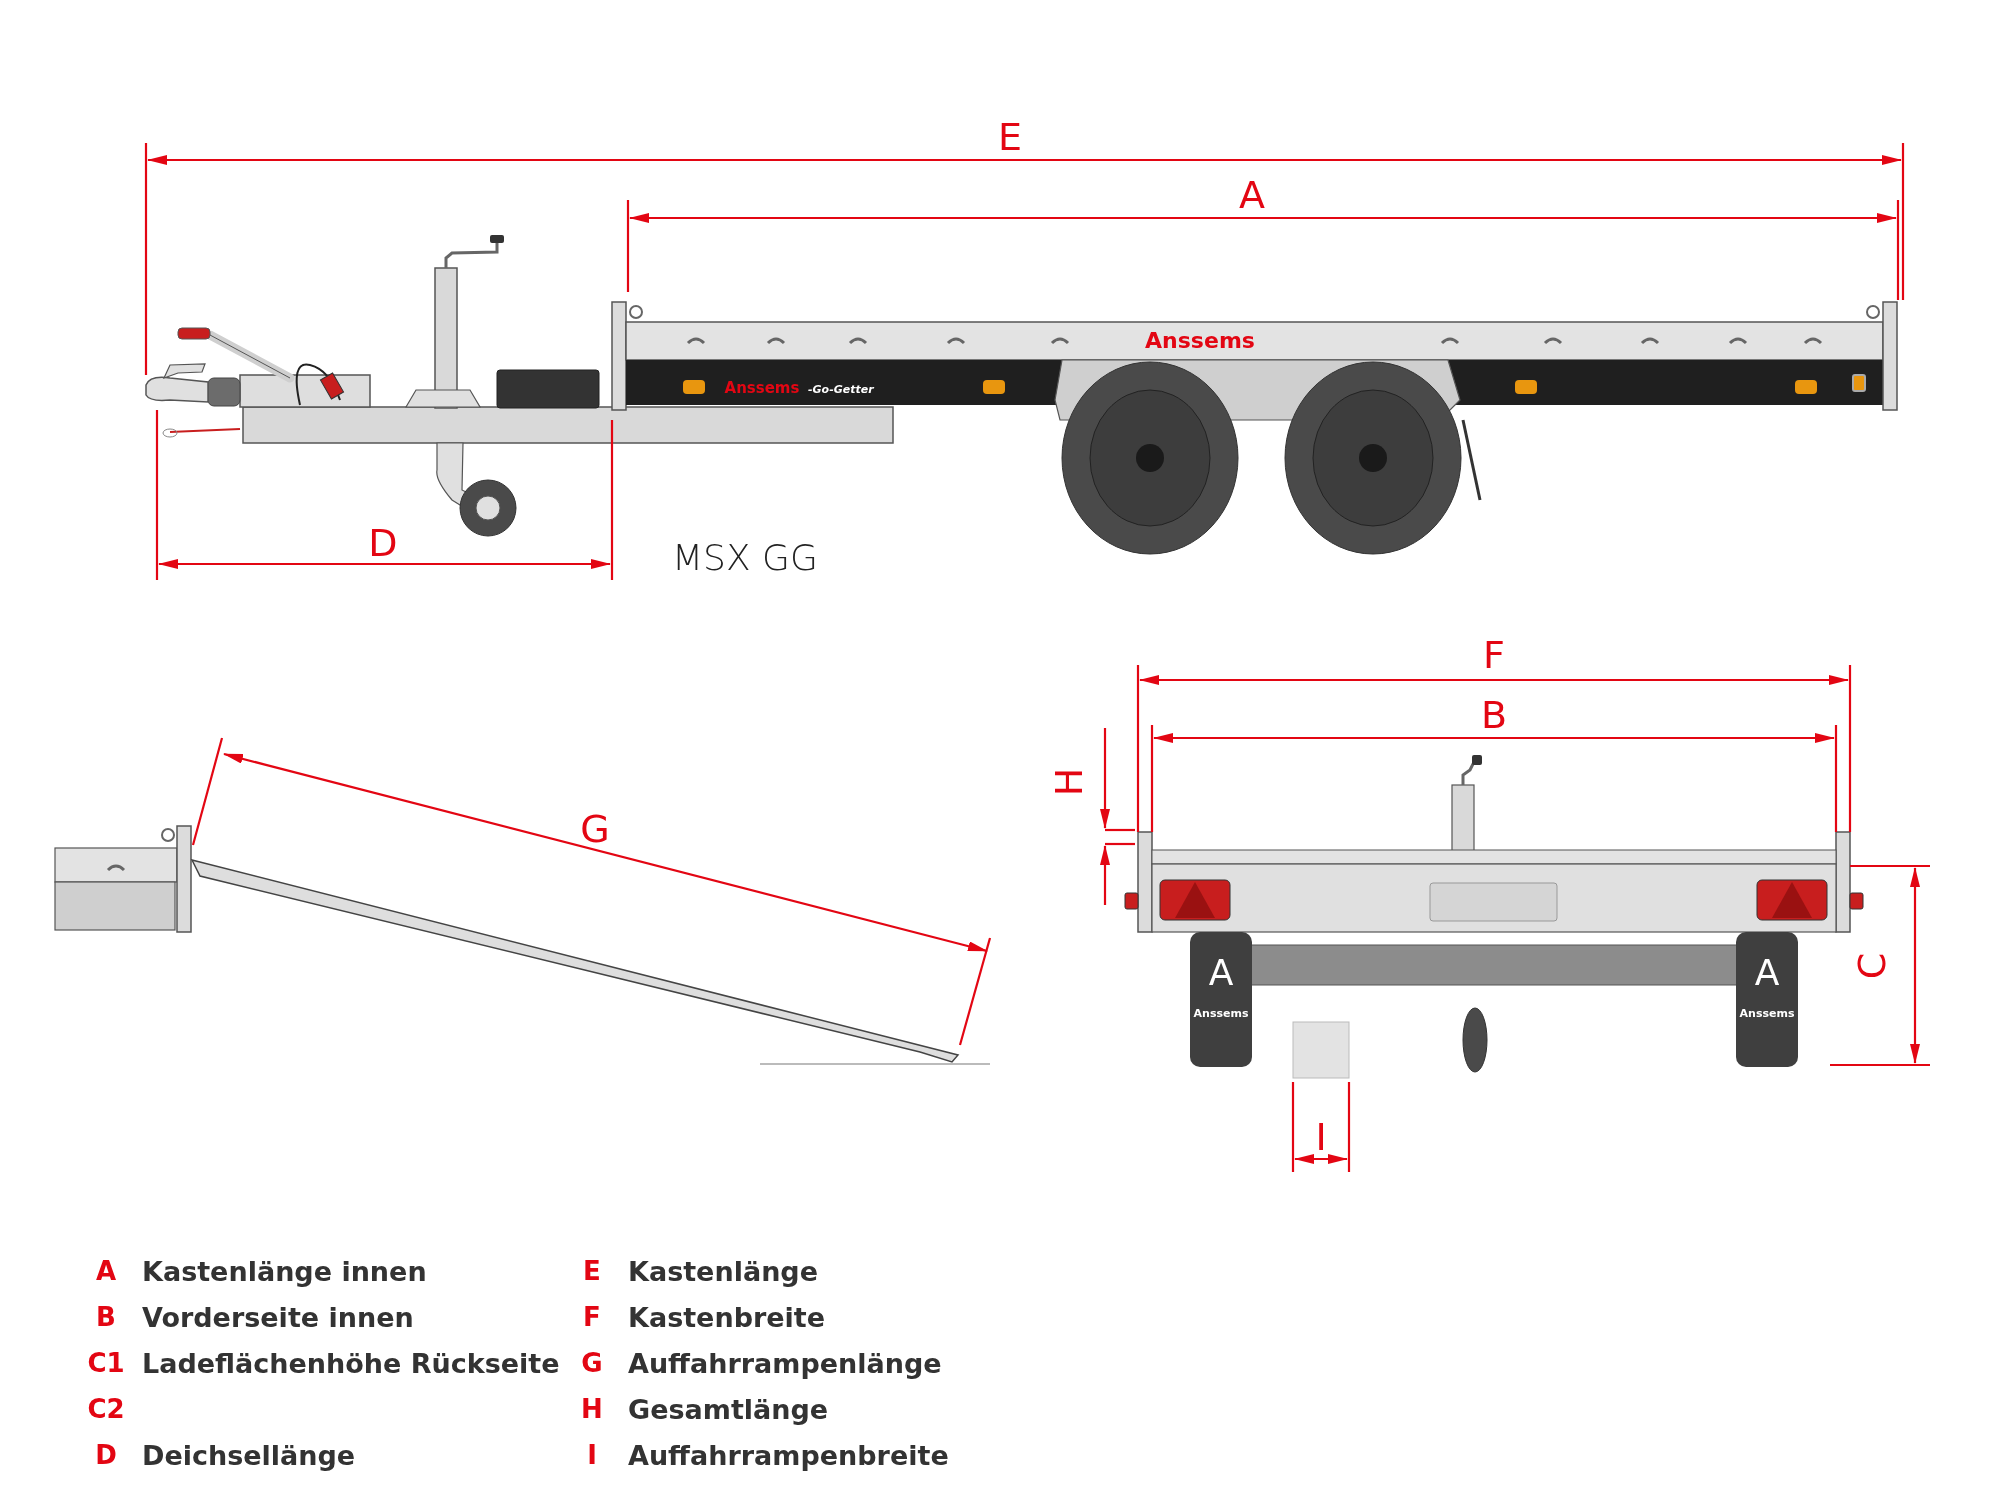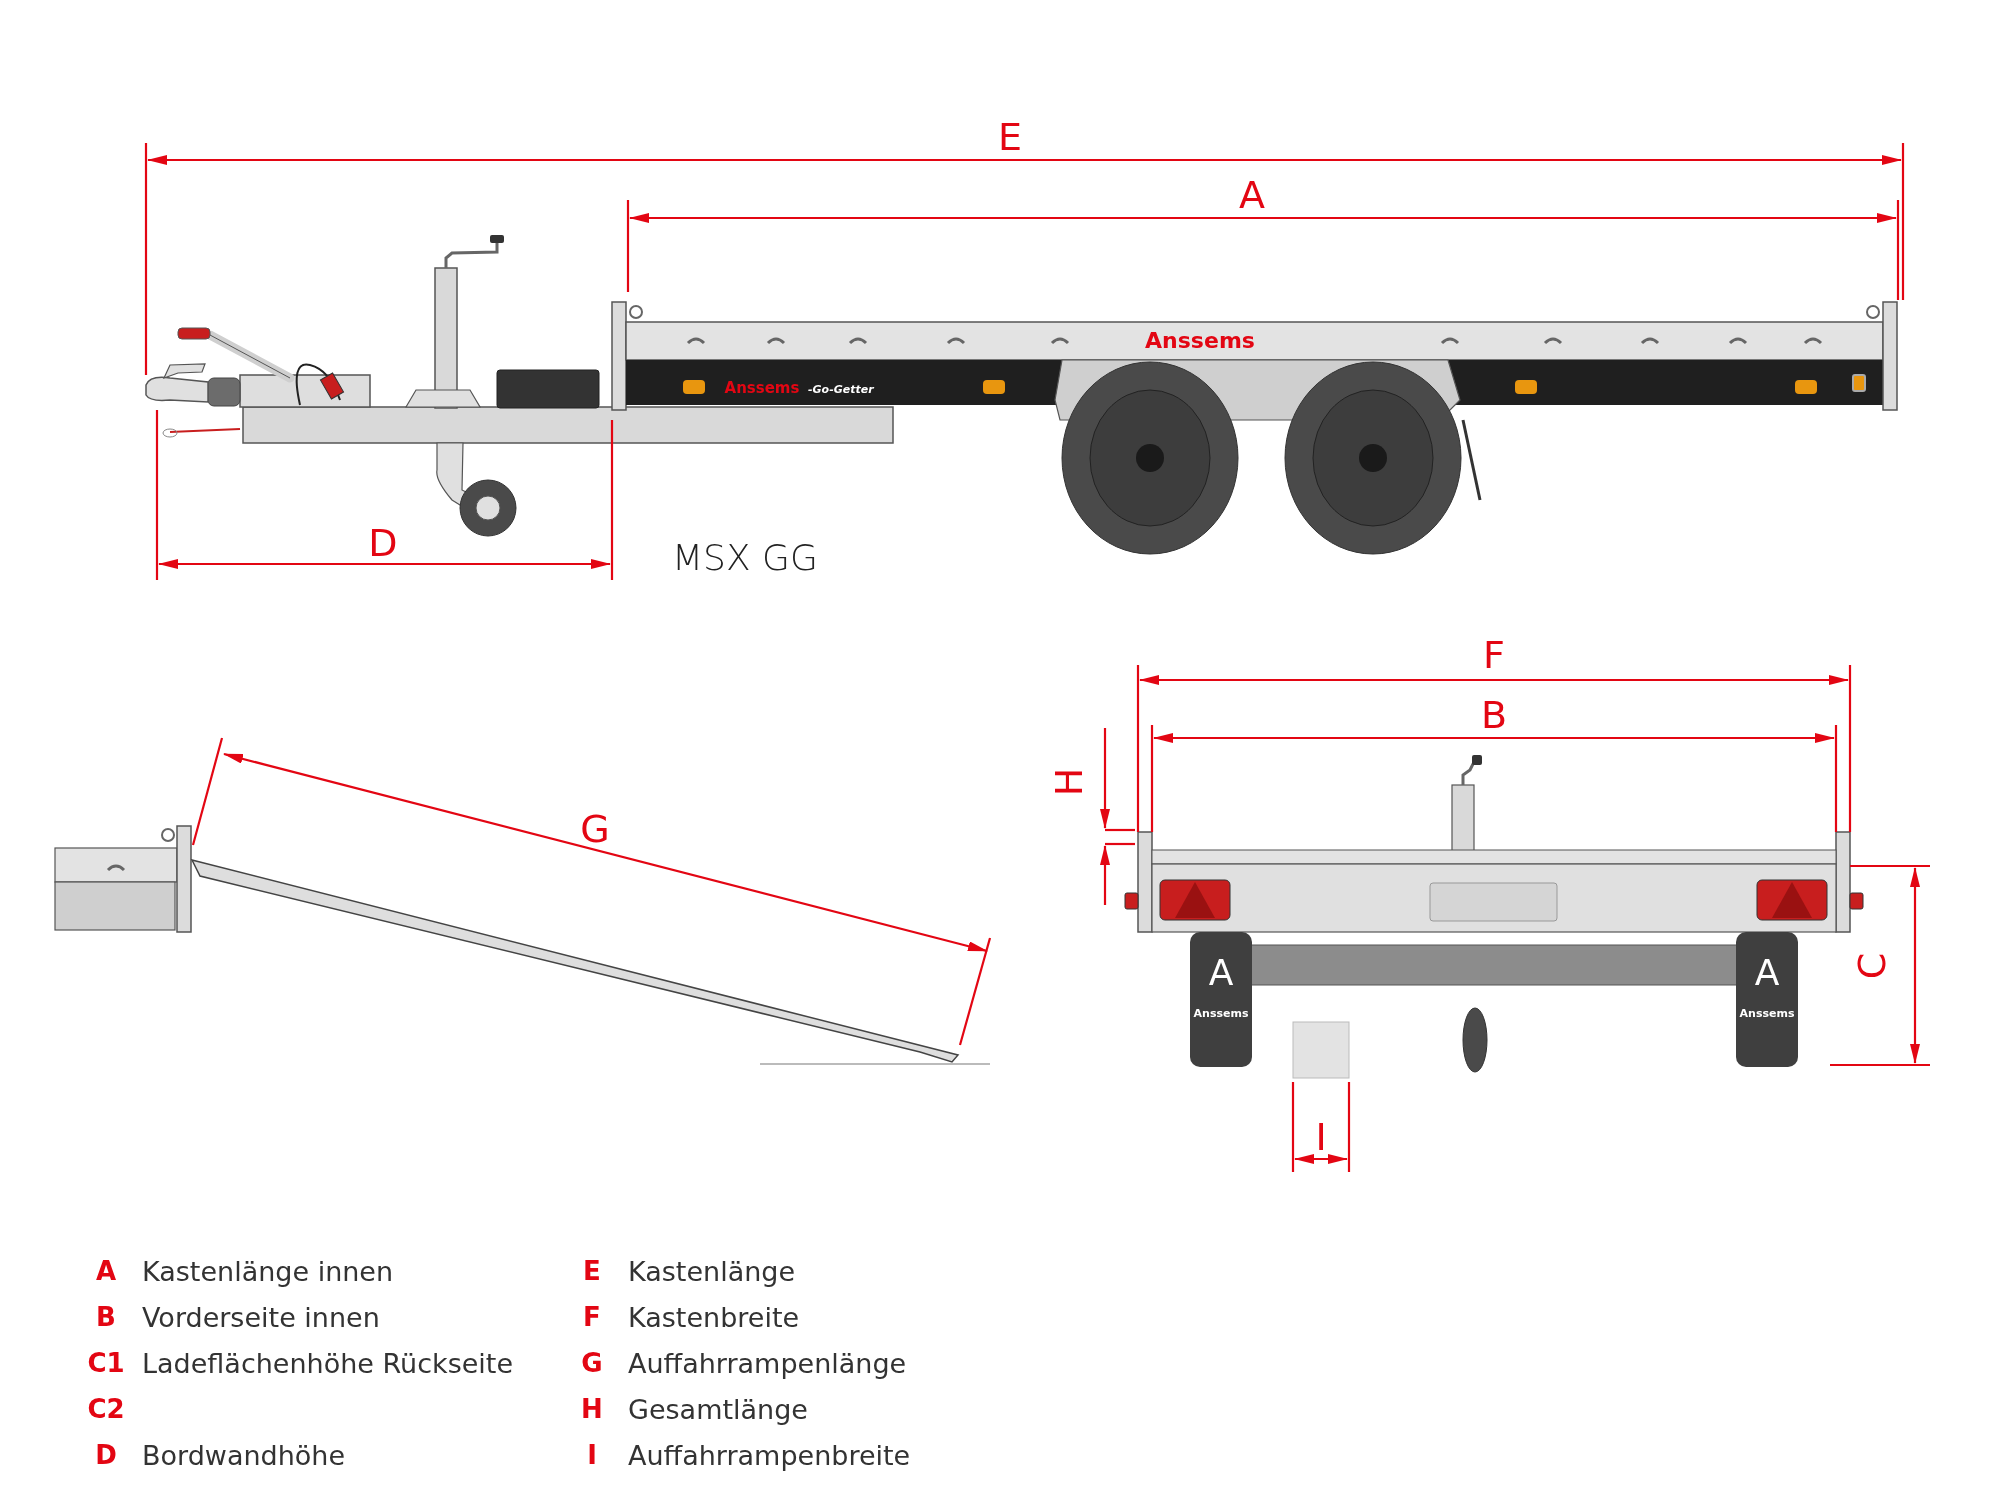--- a/index.html
+++ b/index.html
@@ -4,21 +4,21 @@
 <style>
   html,body{margin:0;padding:0;background:#ffffff;}
   body{width:2000px;height:1500px;position:relative;overflow:hidden;font-family:"Liberation Sans",sans-serif;}
   svg{position:absolute;left:0;top:0;}
   .dim{fill:none;stroke:#e30613;stroke-width:2.2;}
   .dimlbl{fill:#e30613;font-family:"DejaVu Sans",sans-serif;font-size:38px;text-anchor:middle;}
   .model{fill:#222;font-family:"DejaVu Sans",sans-serif;font-size:36px;font-weight:300;}
   .legend{position:absolute;top:1248px;font-family:"DejaVu Sans",sans-serif;}
   .legend .row{display:flex;align-items:center;height:46px;}
   .legend .key{width:52px;color:#e30613;font-weight:bold;font-size:26px;text-align:center;}
-  .legend .txt{color:#333;font-size:27px;font-weight:400;padding-left:10px;white-space:nowrap;}
+  .legend .txt{color:#333;font-size:27px;font-weight:700;padding-left:10px;white-space:nowrap;}
   .logo{fill:#e30613;font-family:"DejaVu Sans",sans-serif;font-weight:bold;}
 </style>
 </head>
 <body>
 
 <svg width="2000" height="1500" viewBox="0 0 2000 1500">
   <defs>
     <marker id="arr" viewBox="0 0 20 10" refX="19" refY="5" markerWidth="20" markerHeight="10" orient="auto-start-reverse" markerUnits="userSpaceOnUse">
       <path d="M0,0 L20,5 L0,10 z" fill="#e30613"></path>
     </marker>
@@ -227,21 +227,21 @@
     </div>
   <div class="row">
       <span class="key">C1</span>
       <span class="txt">Ladeflächenhöhe Rückseite</span>
     </div>
   <div class="row">
       <span class="key">C2</span>
     </div>
   <div class="row">
       <span class="key">D</span>
-      <span class="txt">Bordwandhöhe</span>
+      <span class="txt">Deichsellänge</span>
     </div>
 </div>
 <div class="legend" style="left:566px;">
   <div class="row">
       <span class="key">E</span>
       <span class="txt">Kastenlänge</span>
     </div>
   <div class="row">
       <span class="key">F</span>
       <span class="txt">Kastenbreite</span>

